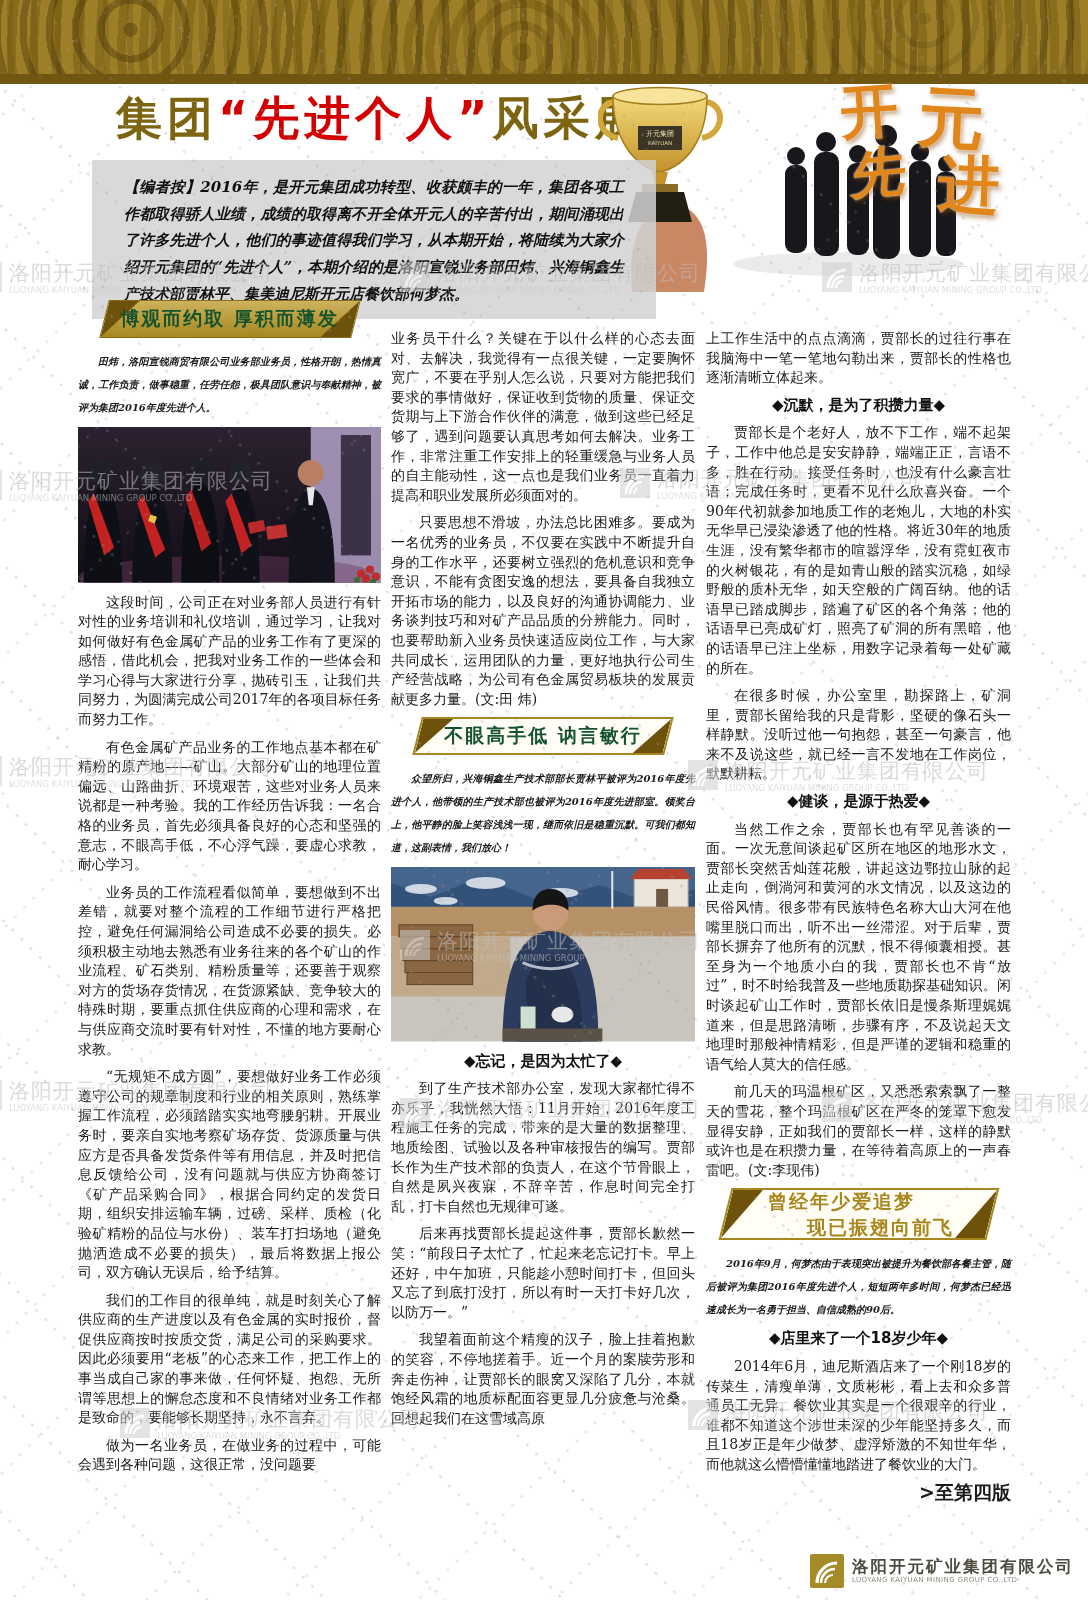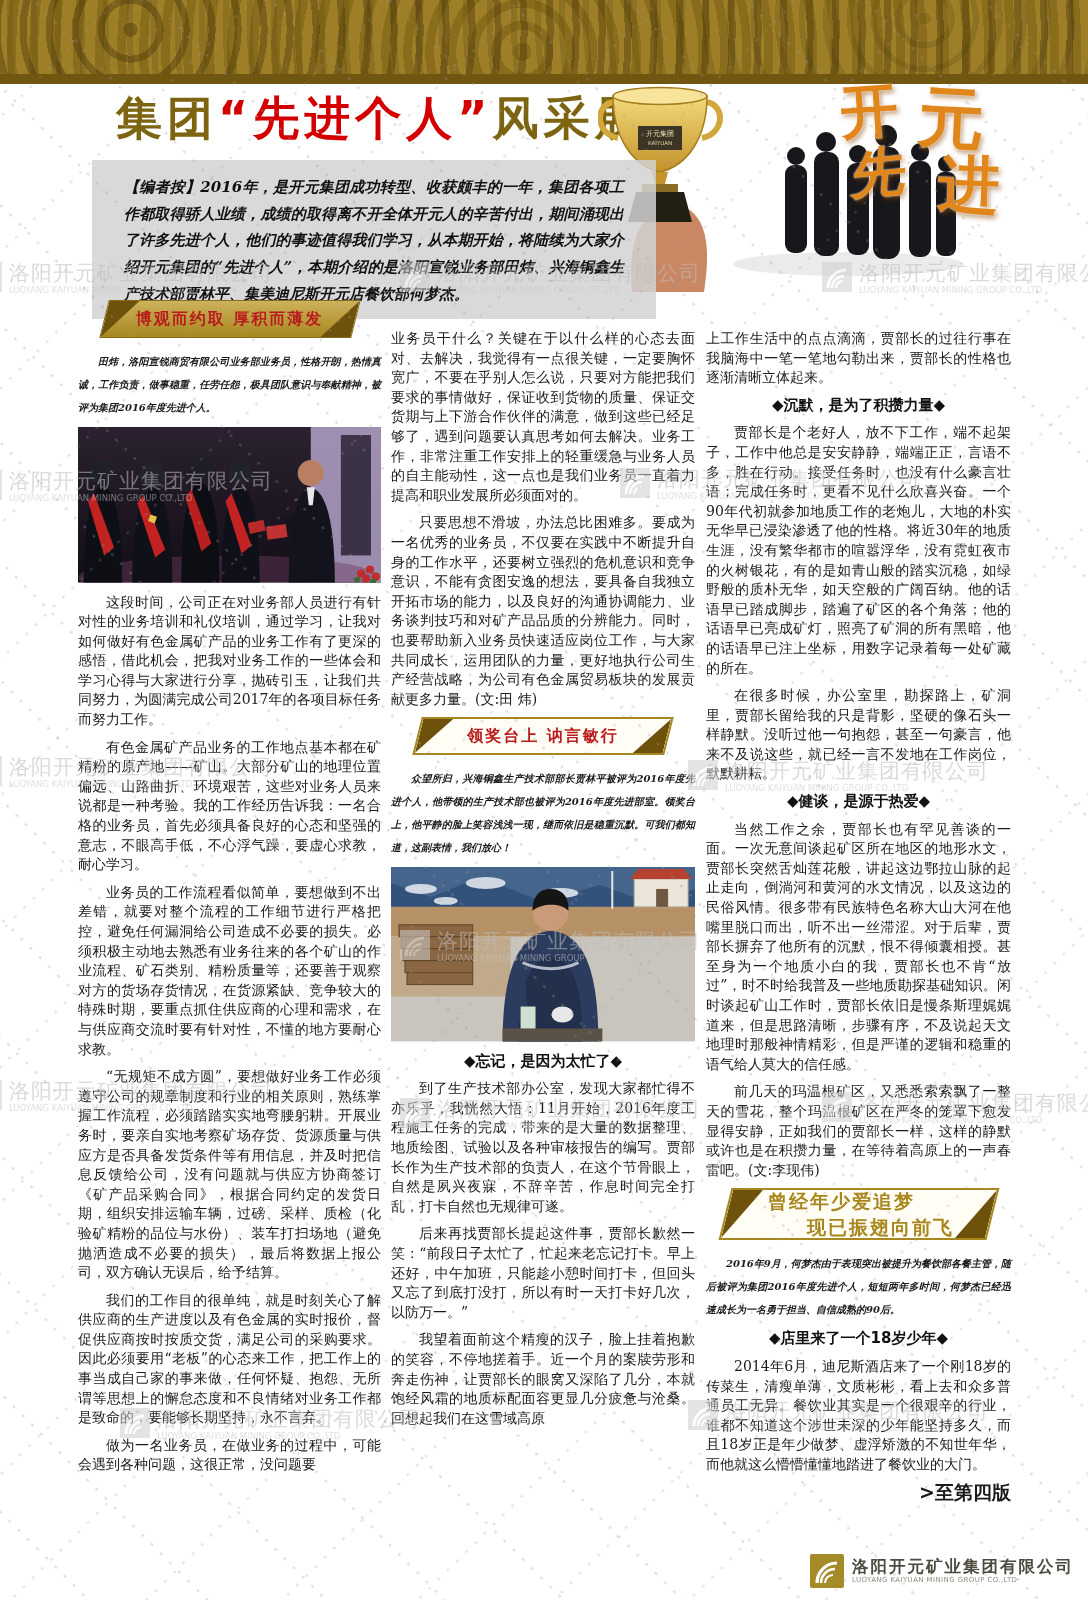--- a/index.html
+++ b/index.html
@@ -49,22 +49,22 @@
   
   .banner{position:relative;width:252px;height:38px;margin:2px auto 12px;}
   .banner .shape{position:absolute;inset:0;transform:skewX(-14deg);
     background:linear-gradient(180deg,#cdb25c,#a8871f);border:1px solid #8a6c12;overflow:hidden;}
   .banner .shape::before{content:"";position:absolute;left:0;top:0;width:30px;height:100%;
     background:#6e520c;clip-path:polygon(0 0,100% 0,0 100%);}
   .banner .shape::after{content:"";position:absolute;right:0;bottom:0;width:30px;height:100%;
     background:#6e520c;clip-path:polygon(100% 0,100% 100%,0 100%);}
   .banner--outline .shape{background:#fffdf4;border:2px solid #a8871f;}
   .banner .label{position:relative;z-index:1;display:flex;align-items:center;justify-content:center;
-    height:100%;font-family:"DejaVu Sans",sans-serif;font-weight:bold;font-size:16px;
-    color:#b91c1c;letter-spacing:2px;white-space:nowrap;}
+    height:100%;font-family:"DejaVu Sans",sans-serif;font-weight:bold;font-size:19px;
+    color:#14532d;letter-spacing:2px;white-space:nowrap;}
   .banner--tall{height:52px;width:268px;}
   .banner--tall .label{flex-direction:column;justify-content:center;color:#a8871f;font-size:19px;line-height:1.4;}
   .banner--tall .l1{margin-right:34px;}
   .banner--tall .l2{margin-left:44px;}
 
   
   .wm{position:absolute;z-index:5;display:flex;gap:7px;align-items:flex-start;opacity:.55;pointer-events:none;}
   .wm-cn{font-size:21px;color:#bdbdbd;font-family:"DejaVu Sans",sans-serif;letter-spacing:1px;white-space:nowrap;line-height:1.1;}
   .wm-en{font-size:8.5px;color:#c6c6c6;font-family:"DejaVu Sans",sans-serif;white-space:nowrap;}
   .dots{position:absolute;left:-420px;top:-420px;width:2000px;height:2500px;pointer-events:none;z-index:6;
@@ -216,21 +216,21 @@
     <p>我们的工作目的很单纯，就是时刻关心了解供应商的生产进度以及有色金属的实时报价，督促供应商按时按质交货，满足公司的采购要求。因此必须要用“老板”的心态来工作，把工作上的事当成自己家的事来做，任何怀疑、抱怨、无所谓等思想上的懈怠态度和不良情绪对业务工作都是致命的，要能够长期坚持，永不言弃。</p>
     <p>做为一名业务员，在做业务的过程中，可能会遇到各种问题，这很正常，没问题要</p>
   </div>
 
   <div class="col" id="col2">
     <p class="noindent">业务员干什么？关键在于以什么样的心态去面对、去解决，我觉得有一点很关键，一定要胸怀宽广，不要在乎别人怎么说，只要对方能把我们要求的事情做好，保证收到货物的质量、保证交货期与上下游合作伙伴的满意，做到这些已经足够了，遇到问题要认真思考如何去解决。业务工作，非常注重工作安排上的轻重缓急与业务人员的自主能动性，这一点也是我们业务员一直着力提高和职业发展所必须面对的。</p>
     <p>只要思想不滑坡，办法总比困难多。要成为一名优秀的业务员，不仅要在实践中不断提升自身的工作水平，还要树立强烈的危机意识和竞争意识，不能有贪图安逸的想法，要具备自我独立开拓市场的能力，以及良好的沟通协调能力、业务谈判技巧和对矿产品品质的分辨能力。同时，也要帮助新入业务员快速适应岗位工作，与大家共同成长，运用团队的力量，更好地执行公司生产经营战略，为公司有色金属贸易板块的发展贡献更多力量。(文:田 炜)</p>
 
     <div class="banner banner--outline">
       <i class="shape"></i>
-      <span class="label">领奖台上 讷言敏行</span>
+      <span class="label">不眼高手低 讷言敏行</span>
     </div>
     <p class="intro">众望所归，兴海铜鑫生产技术部部长贾林平被评为2016年度先进个人，他带领的生产技术部也被评为2016年度先进部室。领奖台上，他平静的脸上笑容浅浅一现，继而依旧是稳重沉默。可我们都知道，这副表情，我们放心！</p>
 
     <svg class="photo" viewBox="0 0 305 175" preserveAspectRatio="none">
       <rect width="305" height="40" fill="#46658c"></rect>
       <path d="M0,40 L0,16 L40,30 L90,10 L150,34 L210,18 L260,36 L305,22 L305,40 Z" fill="#33527a"></path>
       <g fill="#e9eef3" opacity=".85">
         <ellipse cx="30" cy="22" rx="16" ry="5"></ellipse>
           <ellipse cx="95" cy="16" rx="20" ry="6"></ellipse>
         <ellipse cx="170" cy="26" rx="18" ry="5"></ellipse>

